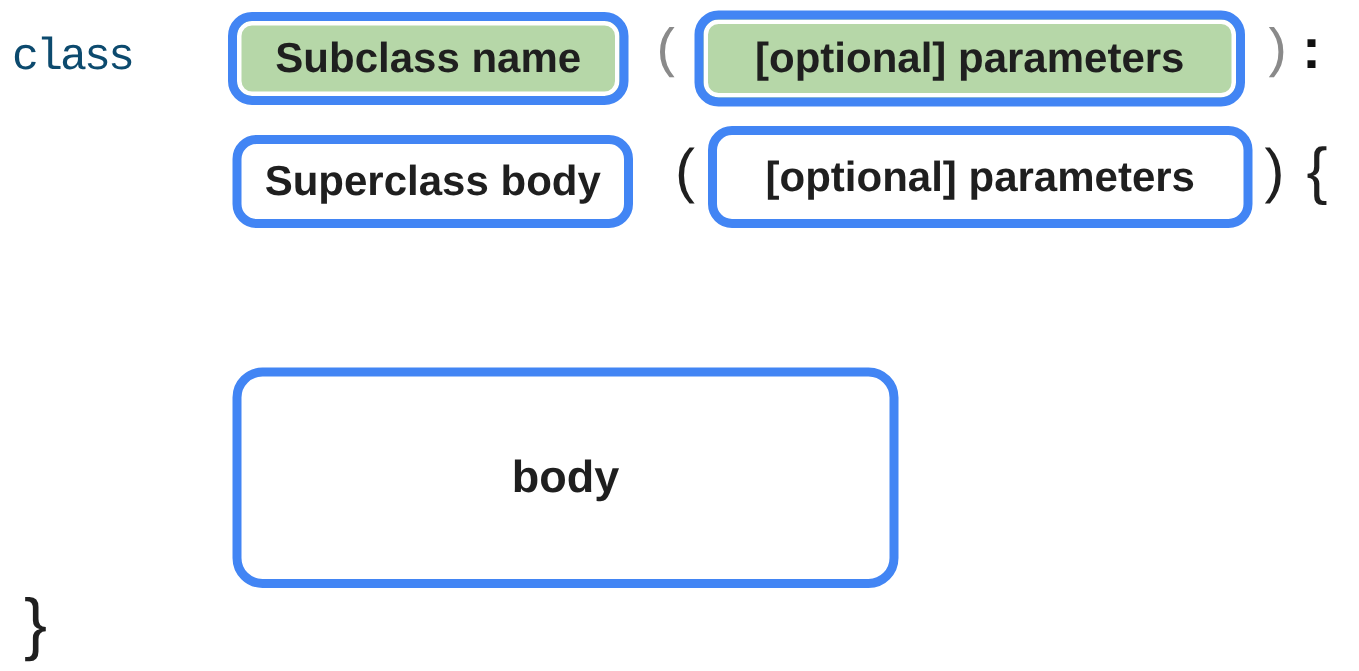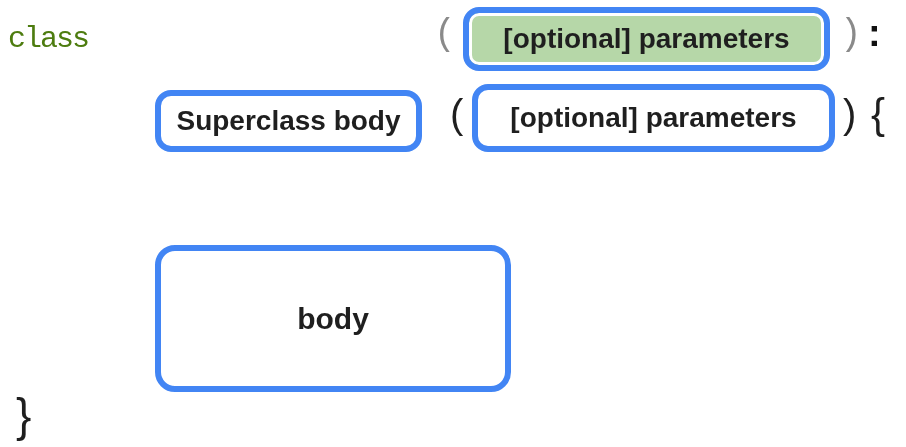--- a/index.html
+++ b/index.html
@@ -33,32 +33,32 @@
   }
   .box.green {
     background: #B6D7A8;
     box-shadow: inset 0 0 0 3px #ffffff;
   }
   .g1 { left: 152px; top: 8px;  width: 267px; height: 62px; }
   .g2 { left: 463px; top: 7px;  width: 367px; height: 64px; }
   .w1 { left: 155px; top: 90px; width: 267px; height: 62px; }
   .w2 { left: 472px; top: 84px; width: 363px; height: 68px; }
   .body-box {
-    left: 155px; top: 245px; width: 356px; height: 147px;
+    left: 155px; top: 245px; width: 444px; height: 147px;
     border-radius: 20px;
     font-size: 30px;
   }
   
   .kw {
     position: absolute;
     left: 8px; top: 22px;
     font-family: "Liberation Mono", monospace;
     font-size: 30px;
     letter-spacing: -2px;
-    color: #4d7c0f;
+    color: #0c4a6e;
   }
   .punct { position: absolute; white-space: pre; }
   .mono-gray {
     font-family: "Liberation Mono", monospace;
     color: #8a8a8a;
     font-size: 36px;
   }
   .sans-black {
     font-family: "Liberation Sans", sans-serif;
     color: #1f1f1f;
@@ -79,20 +79,21 @@
   .brace-open   { left: 871px; top: 90px; font-size: 42px; }
   .brace-close  { left: 16px;  top: 388px; font-size: 46px; }
 </style>
 </head>
 <body>
 
 <div class="canvas">
 
   <span class="kw">class</span>
 
+  <div class="box green g1">Subclass name</div>
 
   <span class="punct mono-gray paren1-open">(</span>
 
   <div class="box green g2">[optional] parameters</div>
 
   <span class="punct mono-gray paren1-close">)</span>
 
   <span class="punct colon">:</span>
 
   <div class="box w1">Superclass body</div>

